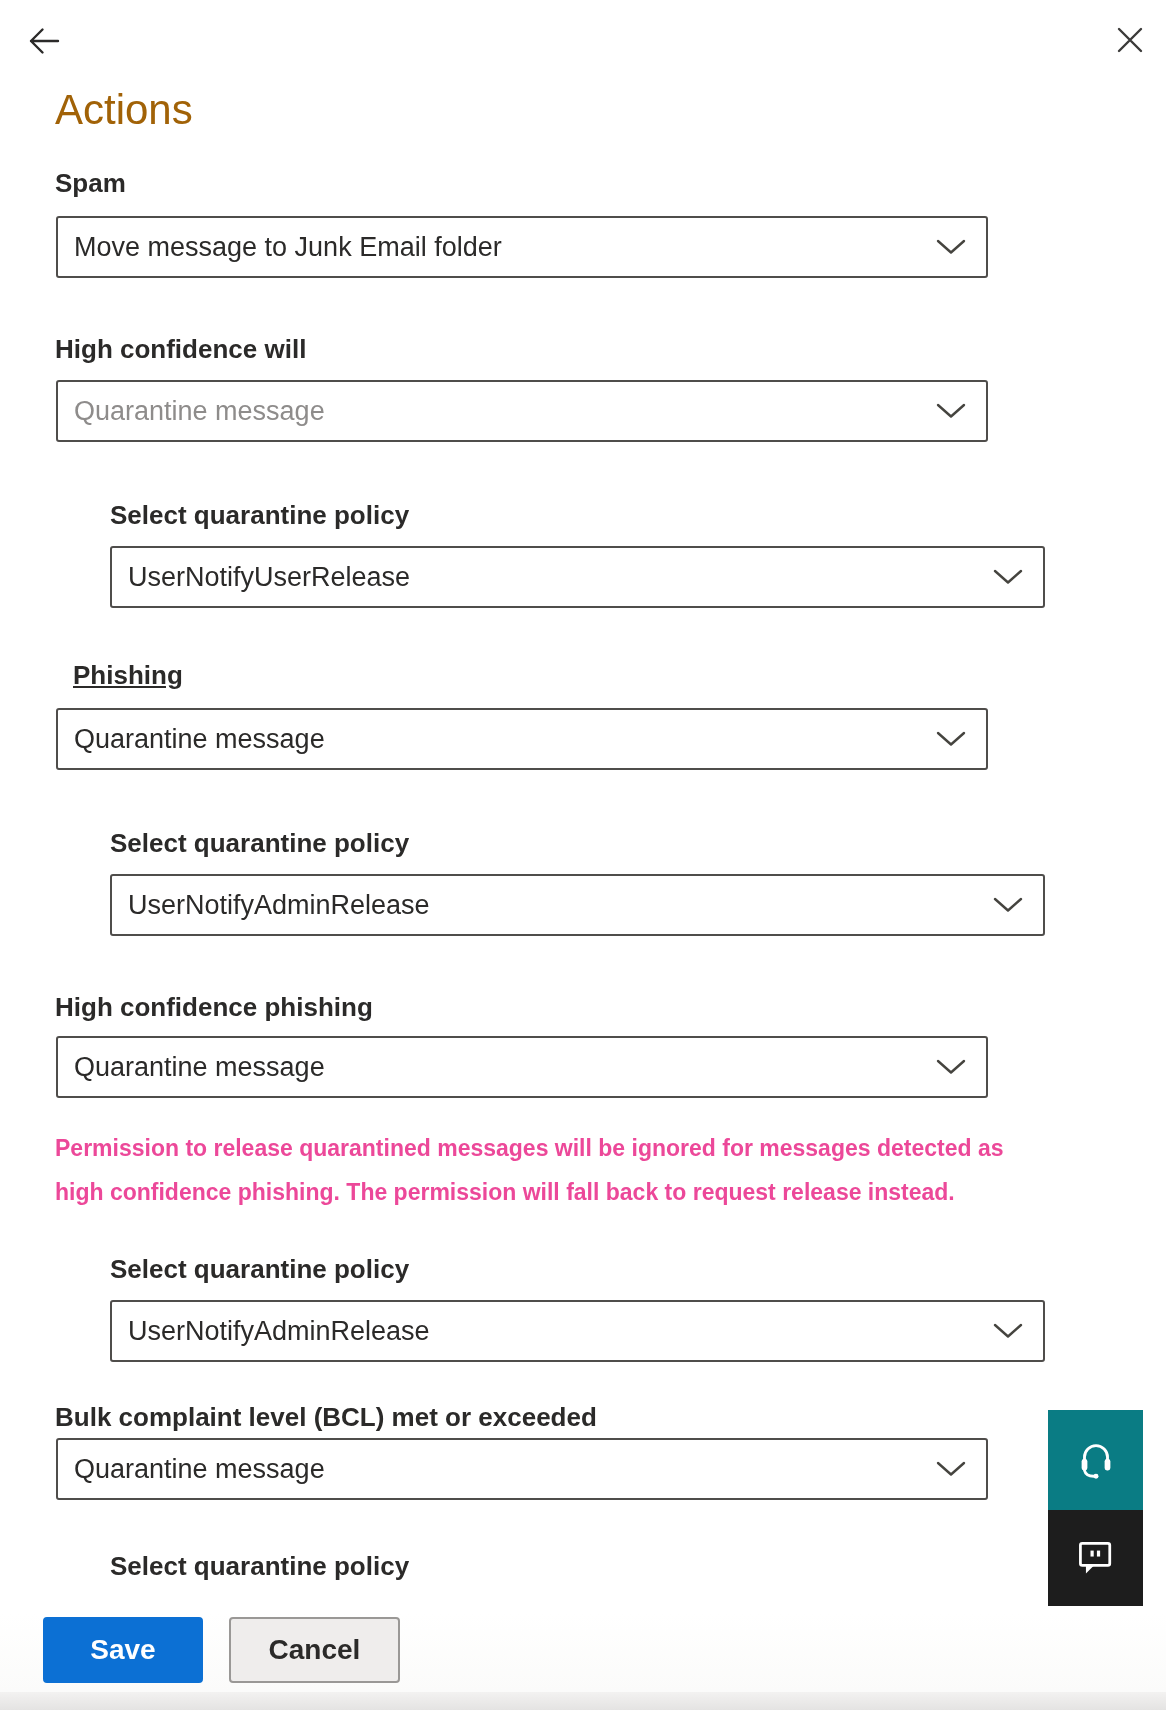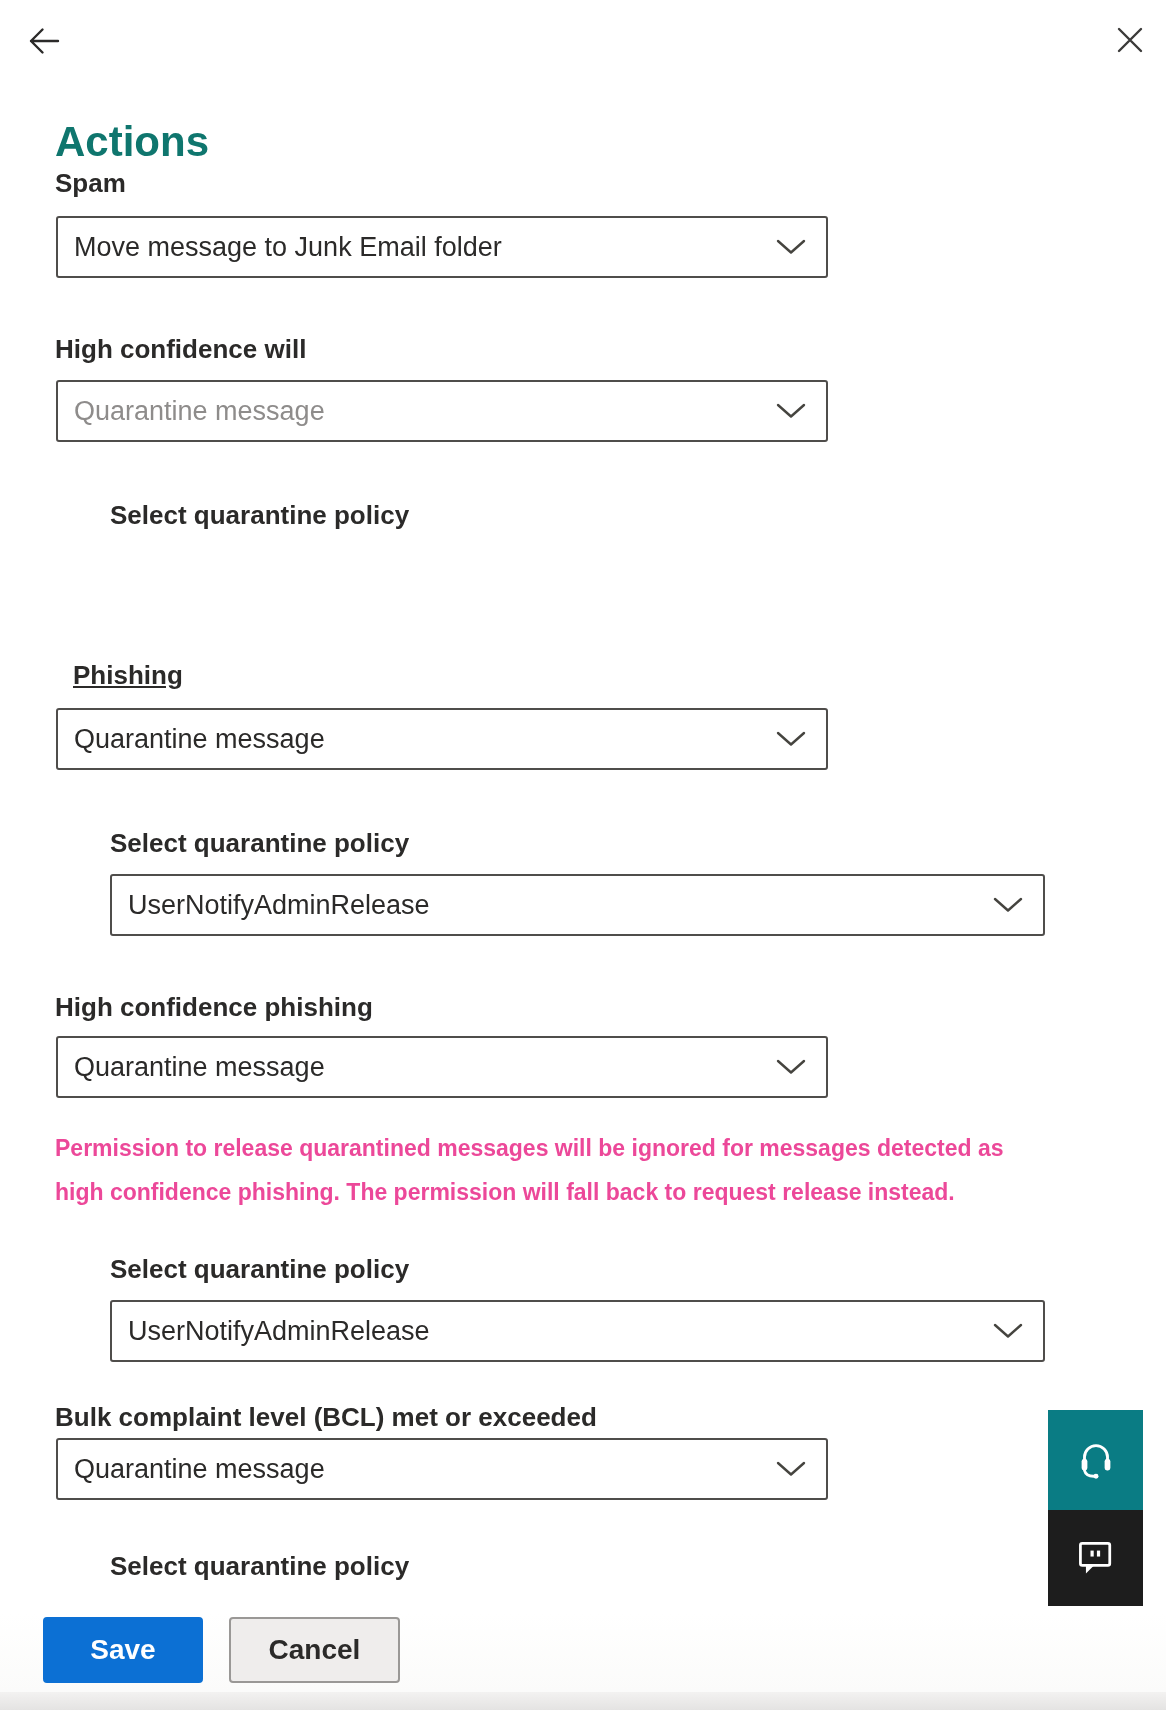--- a/index.html
+++ b/index.html
@@ -7,28 +7,28 @@
   body { font-family:"Liberation Sans", sans-serif; color:#2b2a29; }
   #screen {
     position:relative; width:1166px; height:1710px;
     background:#ffffff; overflow:hidden; margin:0 auto;
   }
   .icon-btn { position:absolute; background:none; border:none; cursor:pointer; padding:0; }
   #back-btn { left:24px; top:22px; width:40px; height:40px; }
   #close-btn { left:1112px; top:23px; width:36px; height:36px; }
   h1.title {
     position:absolute; left:55px; top:86px;
-    font-size:42px; font-weight:700; color:#0f766e; letter-spacing:0;margin-top:32px;
+    font-size:42px; font-weight:400; color:#a16207; letter-spacing:0;
   }
   .field-label {
     position:absolute; font-size:26px; font-weight:600; color:#2b2a29;
     white-space:nowrap; line-height:34px;
   }
   .dropdown {
-    position:absolute; height:62px; width:772px;
+    position:absolute; height:62px; width:932px;
     border:2px solid #4f4d4b; border-radius:3px; background:#fff;
     display:flex; align-items:center; padding:0 56px 0 16px; cursor:pointer;
   }
   .dropdown .value {
     font-size:27px; color:#2b2a29; white-space:nowrap; overflow:hidden;
   }
   .dropdown .value.muted { color:#8e8c8b; }
   .dropdown svg.chev { position:absolute; right:20px; top:50%; transform:translateY(-50%); }
   .note {
     position:absolute; left:55px; top:1126px; width:1000px;
@@ -90,20 +90,26 @@
 
   <div class="field-label" style="left:55px; top:332px;">High confidence will</div>
   <div class="dropdown" style="left:56px; top:380px;">
     <span class="value muted">Quarantine message</span>
     <svg class="chev" width="30" height="16" viewBox="0 0 30 16" fill="none">
         <path d="M2 2 L15 13.5 L28 2" stroke="#45443f" stroke-width="2.4" stroke-linecap="round" stroke-linejoin="round"></path>
       </svg>
   </div>
 
   <div class="field-label" style="left:110px; top:498px;">Select quarantine policy</div>
+  <div class="dropdown" style="left:110px; top:546px; width:935px;">
+    <span class="value">UserNotifyUserRelease</span>
+    <svg class="chev" width="30" height="16" viewBox="0 0 30 16" fill="none">
+        <path d="M2 2 L15 13.5 L28 2" stroke="#45443f" stroke-width="2.4" stroke-linecap="round" stroke-linejoin="round"></path>
+      </svg>
+  </div>
 
   <div class="field-label" style="left:73px; top:658px;text-decoration:underline;">Phishing</div>
   <div class="dropdown" style="left:56px; top:708px;">
     <span class="value">Quarantine message</span>
     <svg class="chev" width="30" height="16" viewBox="0 0 30 16" fill="none">
         <path d="M2 2 L15 13.5 L28 2" stroke="#45443f" stroke-width="2.4" stroke-linecap="round" stroke-linejoin="round"></path>
       </svg>
   </div>
 
   <div class="field-label" style="left:110px; top:826px;">Select quarantine policy</div>

